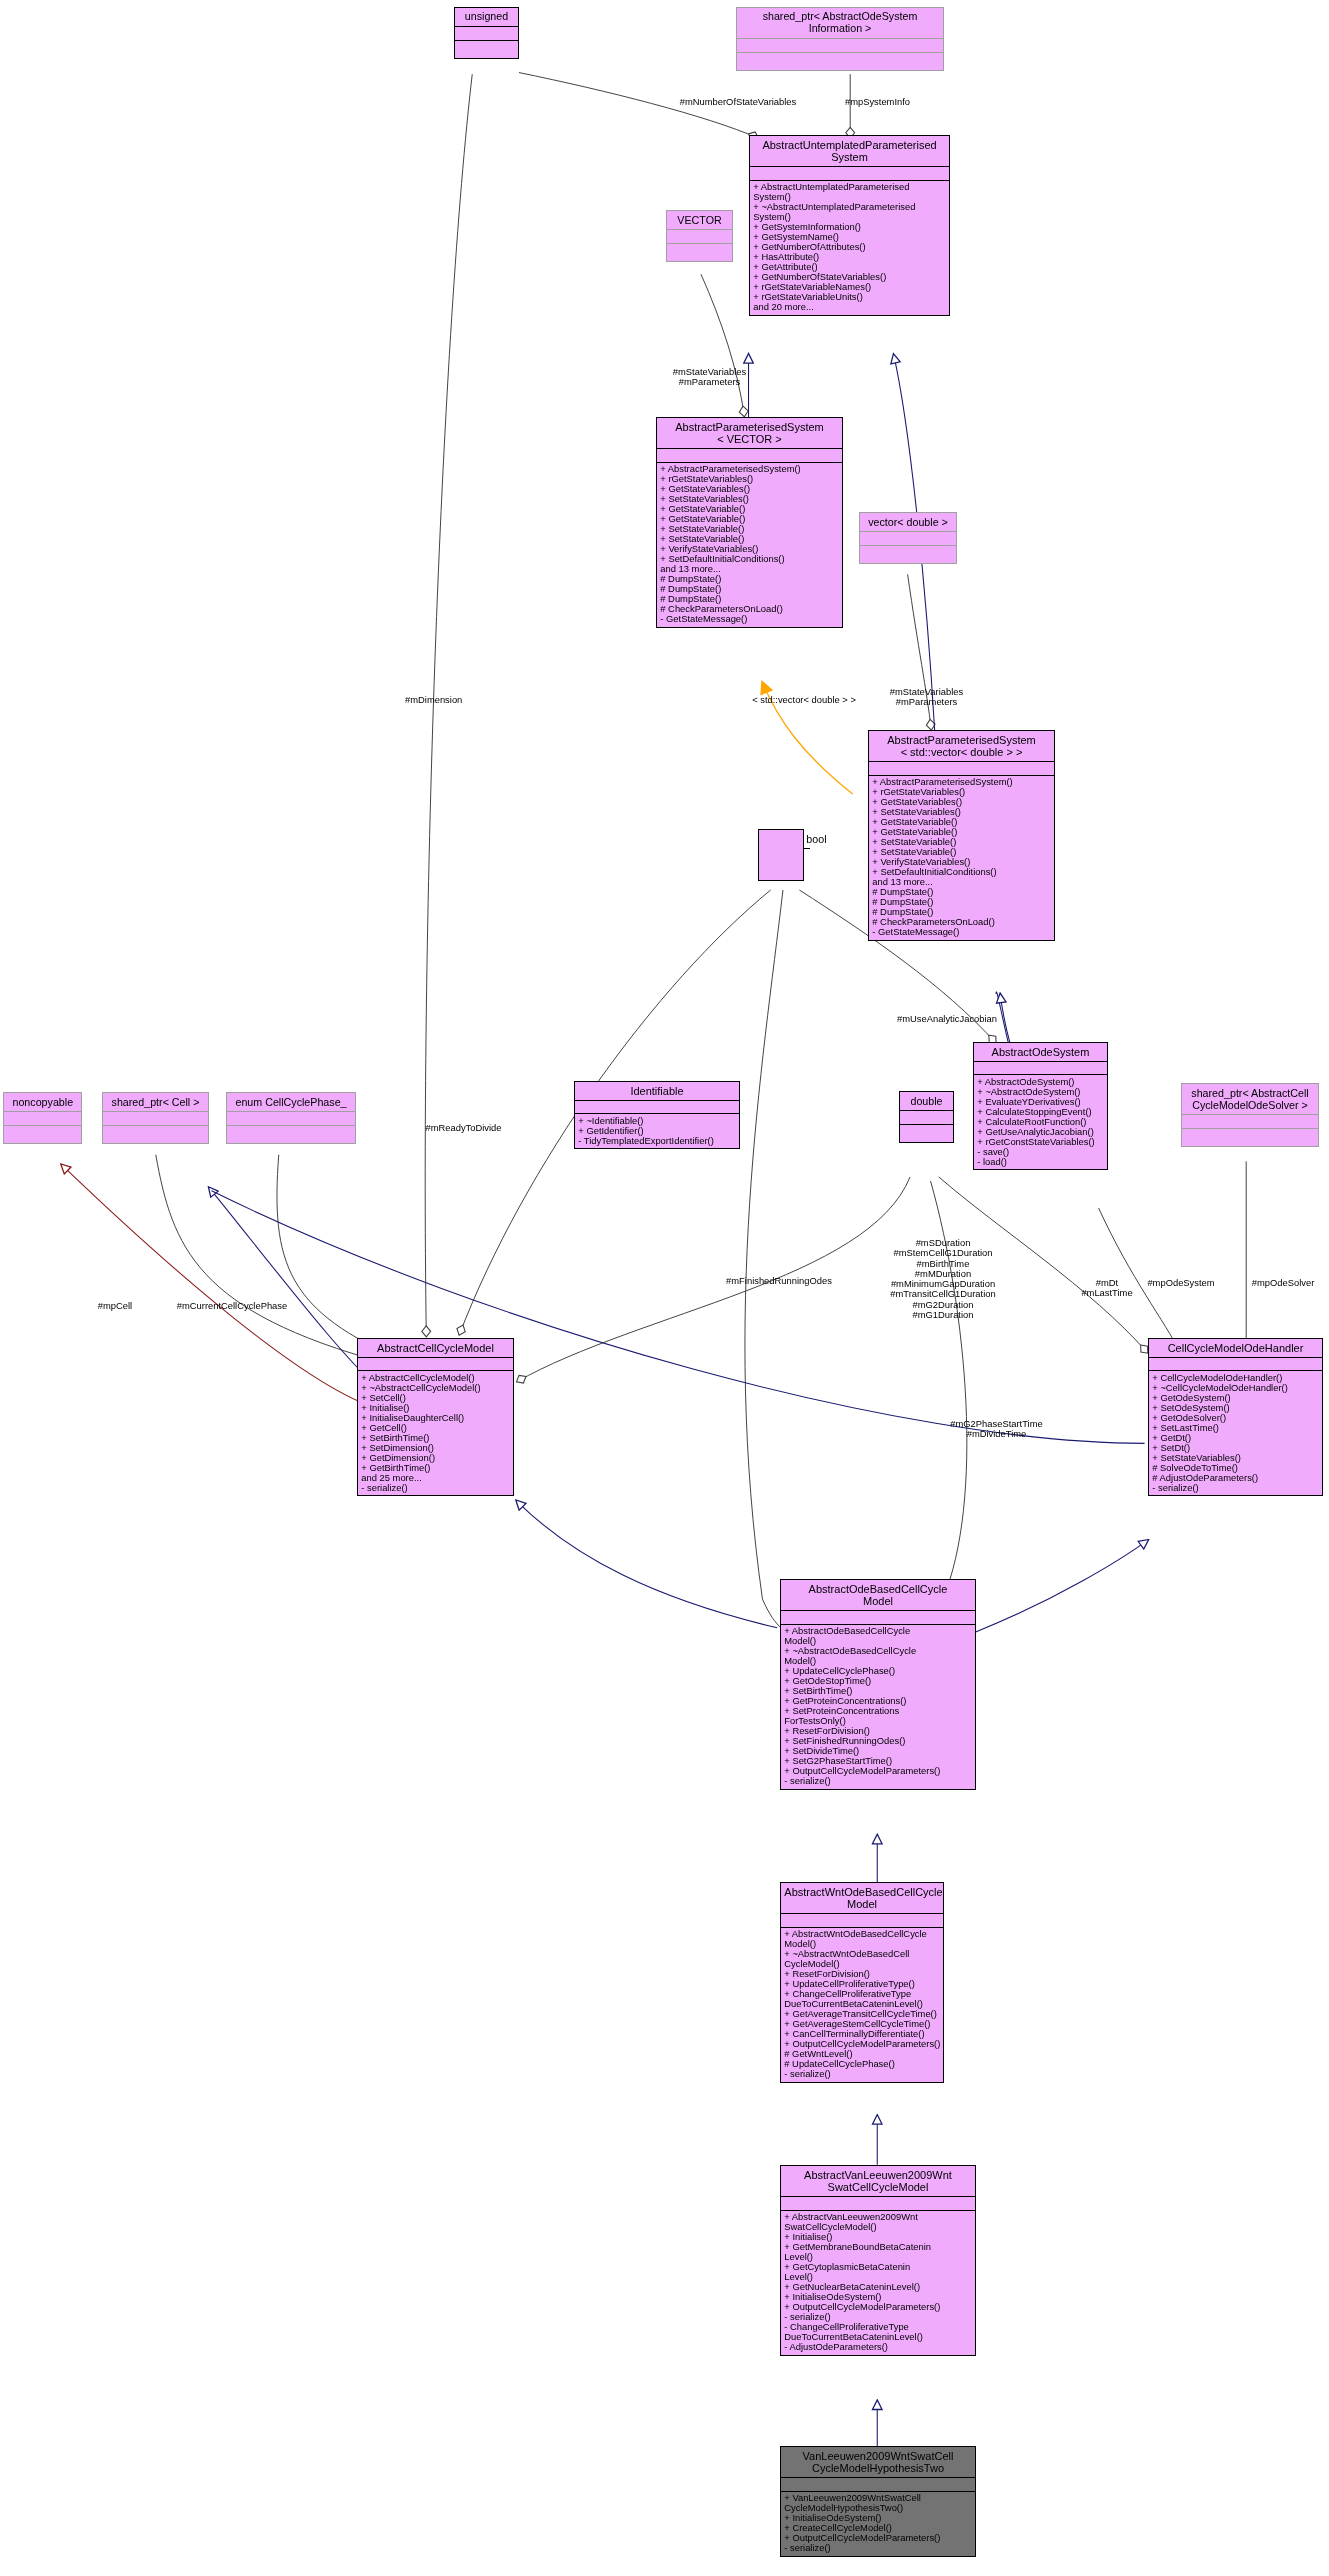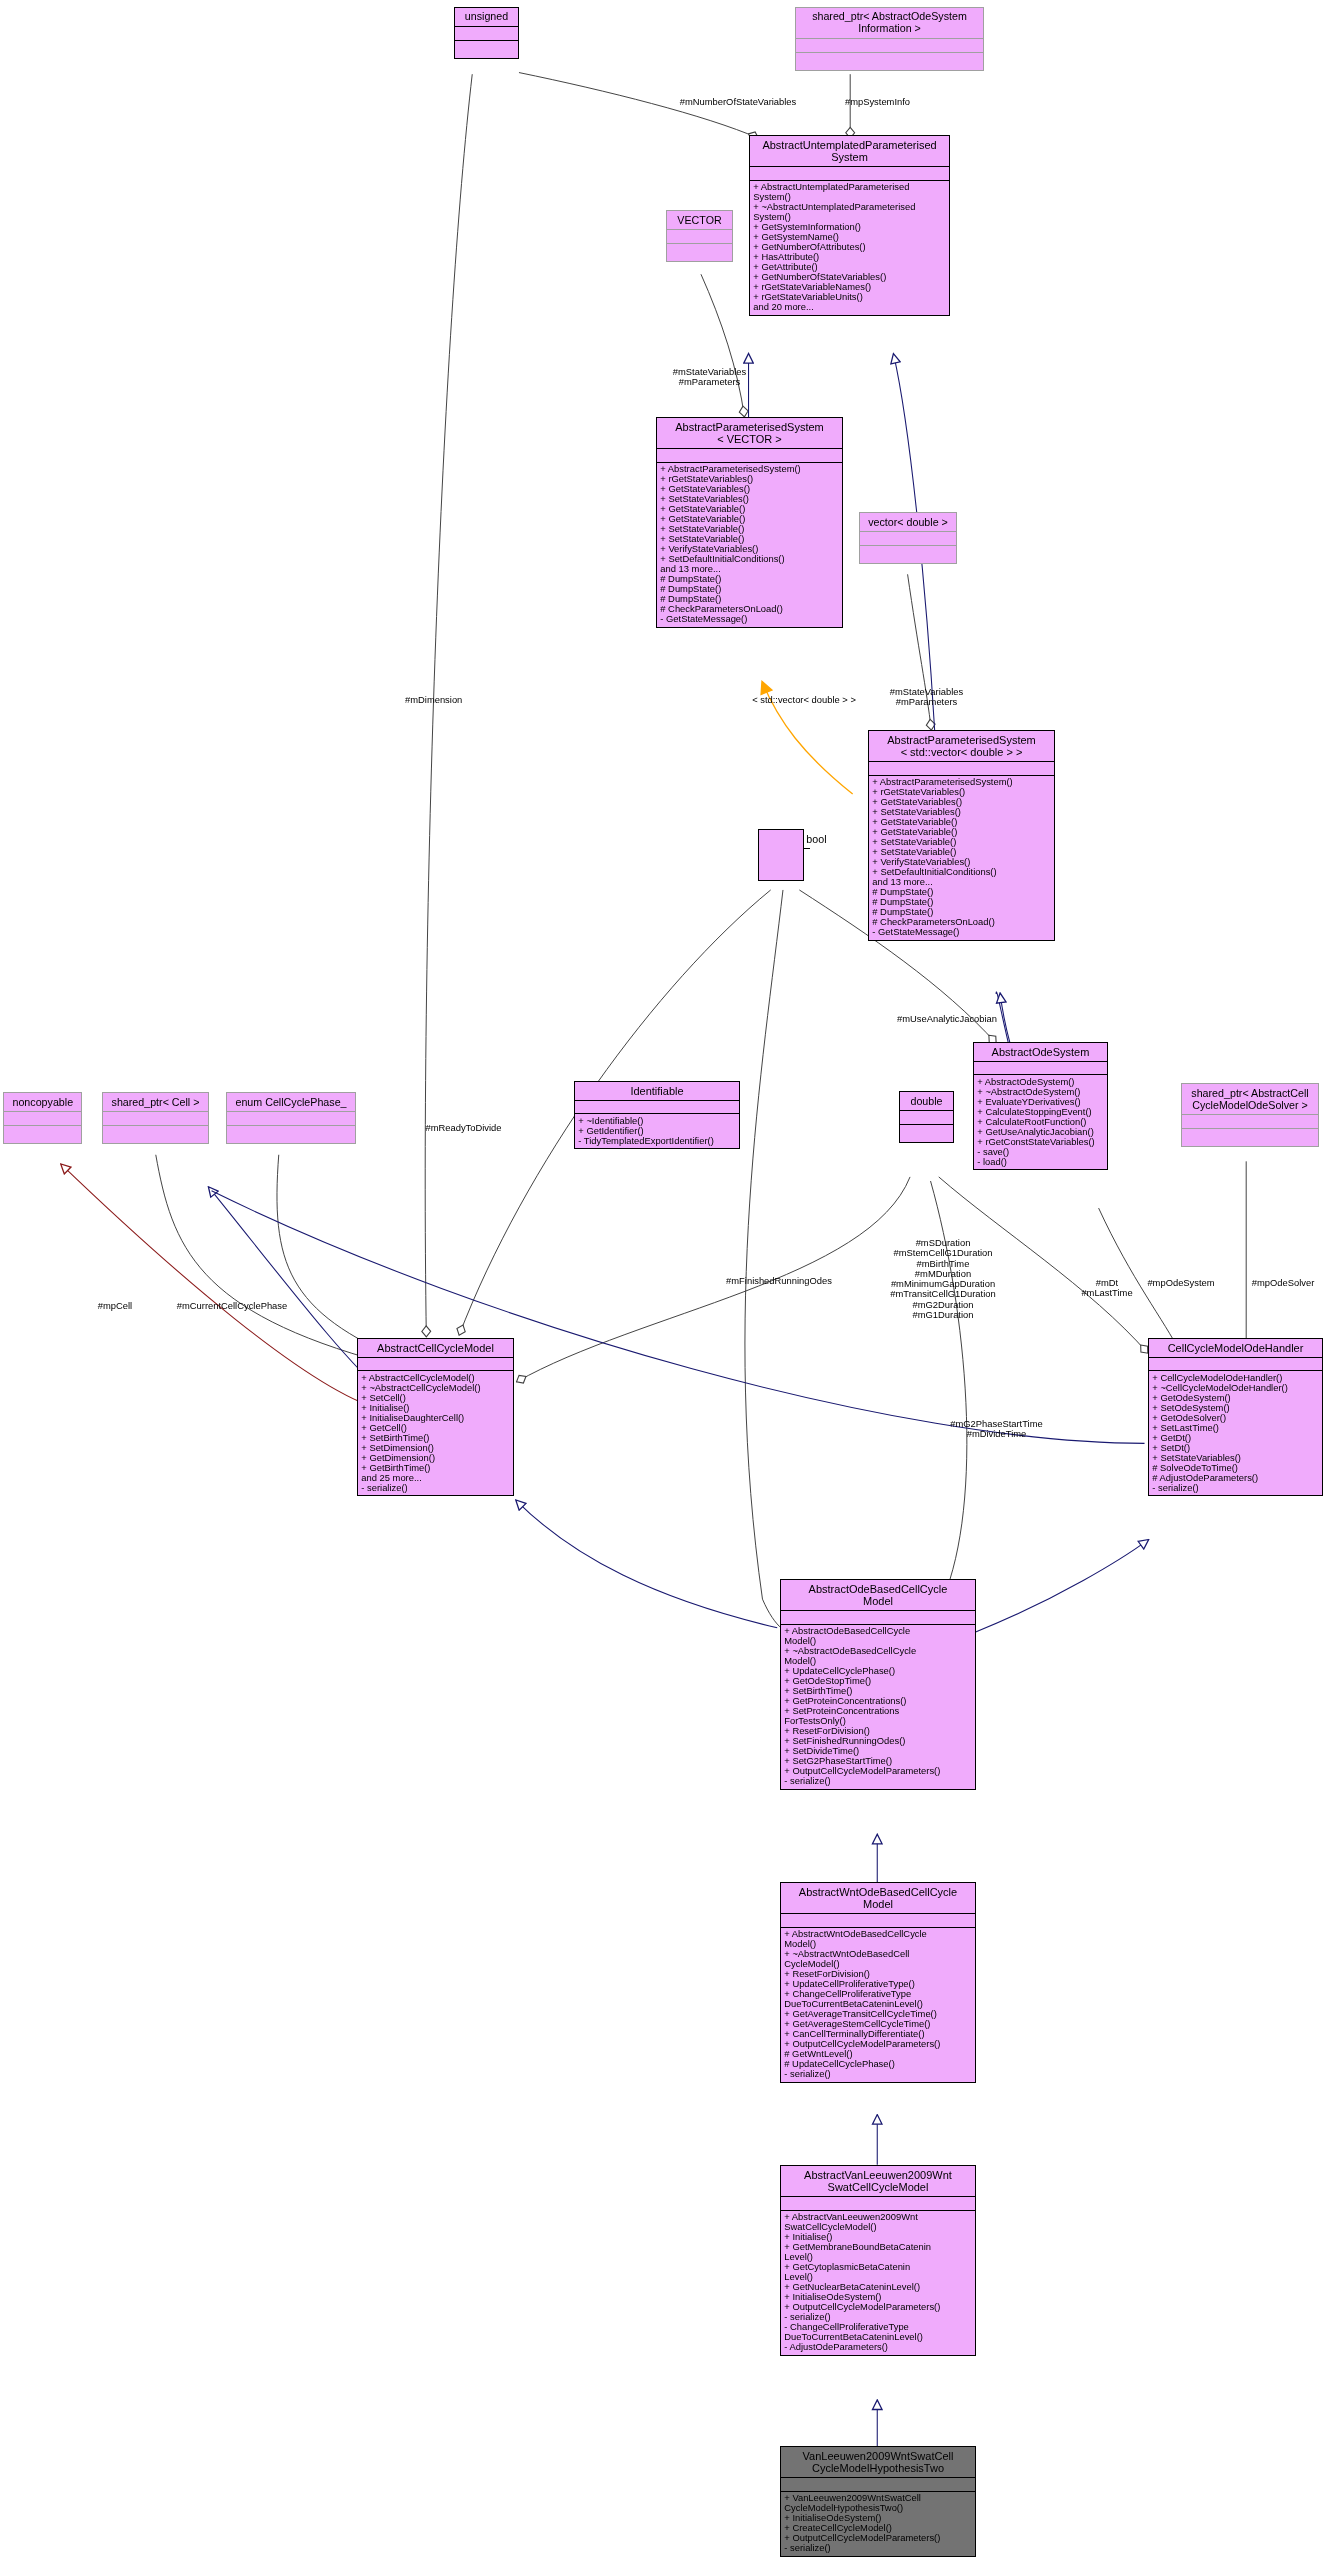--- a/index.html
+++ b/index.html
@@ -157,21 +157,21 @@
 
     <path d="M1070,2983 L1070,2928" fill="none" stroke="#191970" stroke-width="1.3" marker-end="url(#inh)"></path>
   </svg>
 
   <div class="node small" style="left:454px; top:6.6px; width:65px;">
     <div class="title">unsigned</div>
     <div class="attrs"></div>
     <div class="ops"></div>
   </div>
 
-  <div class="node small grey-border" style="left:795px; top:6.6px; width:189px;">
+  <div class="node small grey-border" style="left:736px; top:6.6px; width:208px;">
     <div class="title">shared_ptr&lt; AbstractOdeSystem
 Information &gt;</div>
     <div class="attrs"></div>
     <div class="ops"></div>
   </div>
 
   <div class="node" style="left:749px; top:135px; width:201px;">
     <div class="title">AbstractUntemplatedParameterised
 System</div>
     <div class="attrs"></div>
@@ -354,21 +354,21 @@
 + SetProteinConcentrations
 ForTestsOnly()
 + ResetForDivision()
 + SetFinishedRunningOdes()
 + SetDivideTime()
 + SetG2PhaseStartTime()
 + OutputCellCycleModelParameters()
 - serialize()</div>
   </div>
 
-  <div class="node" style="left:780px; top:1882px; width:196px;">
+  <div class="node" style="left:780px; top:1882px; width:164px;">
     <div class="title">AbstractWntOdeBasedCellCycle
 Model</div>
     <div class="attrs"></div>
     <div class="ops">+ AbstractWntOdeBasedCellCycle
 Model()
 + ~AbstractWntOdeBasedCell
 CycleModel()
 + ResetForDivision()
 + UpdateCellProliferativeType()
 + ChangeCellProliferativeType

